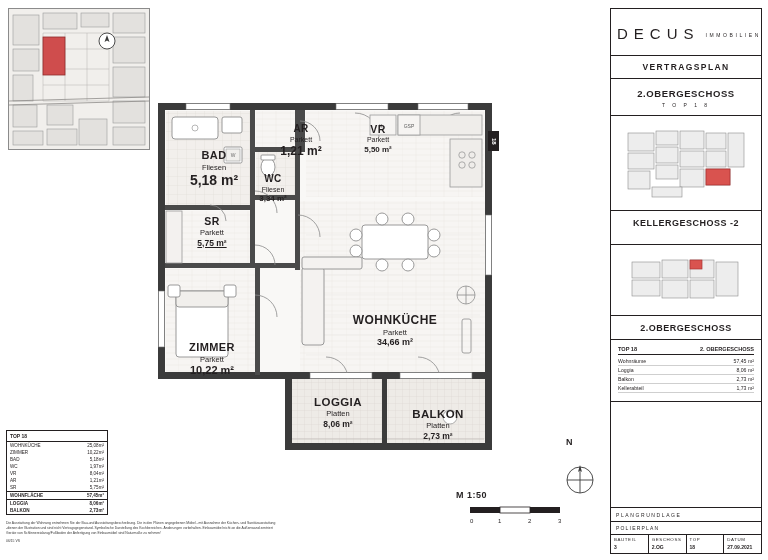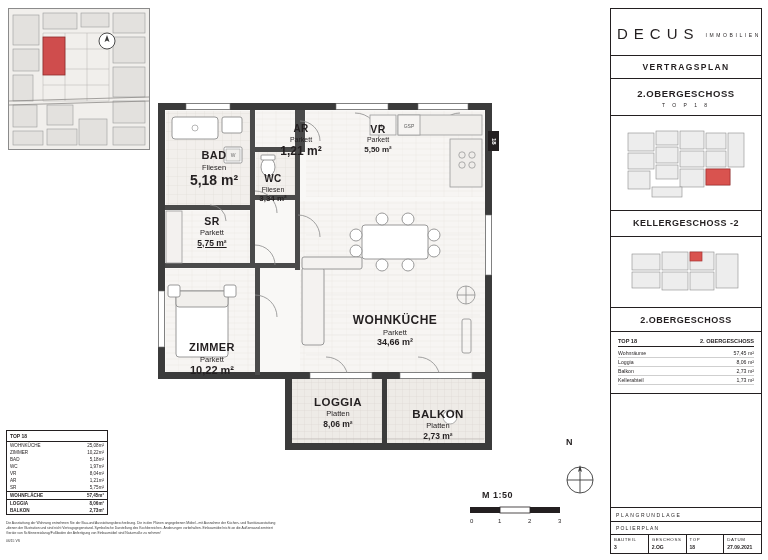--- a/index.html
+++ b/index.html
@@ -50,21 +50,21 @@
     display:flex;align-items:center;justify-content:center;
   }
   .keyplan2{
     border-bottom:1px solid #231f20;
     height:62px;position:relative;padding:4px;
     display:flex;align-items:center;justify-content:center;
   }
   .kp-svg{display:block;}
   .sb-title2{
     border-bottom:1px solid #231f20;
-    padding:7px 0 8px 0;text-align:center;
+    padding:7px 0 16px 0;text-align:center;
     font-size:9px;font-weight:700;letter-spacing:.5px;
   }
   .sb-title3{
     border-bottom:1px solid #231f20;
     padding:7px 0 6px 0;text-align:center;
     font-size:9px;font-weight:700;letter-spacing:.5px;
   }
   .areatable{
     border-bottom:1px solid #231f20;
     padding:6px 7px 8px 7px;
@@ -122,21 +122,21 @@
   .legend .lr.bold{font-weight:700;border-top:.6px solid #231f20;border-bottom:.6px solid #231f20;}
   .legend .lr.bold2{font-weight:700;}
   .disclaimer{
     position:absolute;left:6px;top:521px;width:270px;
     font-size:3.4px;line-height:1.45;color:#3a3a3a;
   }
   .disclaimer .dsig{margin-top:3px;font-size:3.4px;}
 
   
   .scalewrap{position:absolute;left:470px;top:505px;width:125px;}
-  .scale-label{position:absolute;left:482px;top:490px;font-size:9px;font-weight:700;letter-spacing:.5px;}
+  .scale-label{position:absolute;left:456px;top:490px;font-size:9px;font-weight:700;letter-spacing:.5px;}
   .north{position:absolute;left:556px;top:450px;width:48px;height:48px;}
 
   
   .fp{position:absolute;left:150px;top:95px;width:350px;height:360px;}
 
   .roomlabel{position:absolute;text-align:center;line-height:1.25;}
   .roomlabel .nm{font-weight:700;letter-spacing:.4px;}
   .roomlabel .fl{font-weight:400;}
   .roomlabel .ar{font-weight:700;}
   .door-no{

